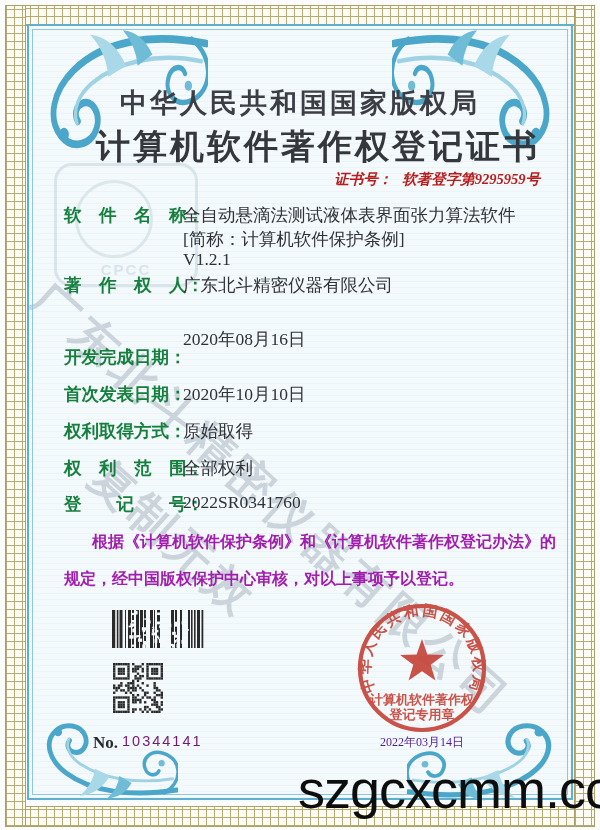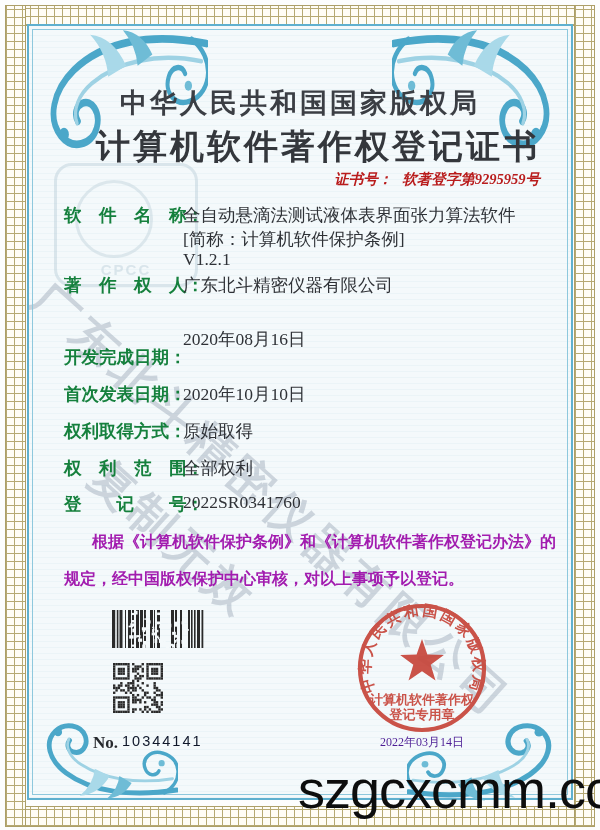--- a/index.html
+++ b/index.html
@@ -85,21 +85,21 @@
     font-family:"Liberation Sans","DejaVu Sans",sans-serif;
     font-size:54px;font-weight:400;letter-spacing:-1px;color:#0d0d0d;
     white-space:nowrap;
   }
   
   .barcode{position:absolute;left:112px;top:610px;z-index:3;}
   .qrcode{position:absolute;left:113px;top:663px;z-index:3;}
   .serial-line{position:absolute;left:93px;top:733px;z-index:5;white-space:nowrap;}
   .serial-prefix{font-size:17px;font-weight:bold;color:#26292e;}
   .serial-number{
-    font-family:"Liberation Sans",sans-serif;font-size:14.5px;color:#0f172a;
+    font-family:"Liberation Sans",sans-serif;font-size:14.5px;color:#701a75;
     letter-spacing:2px;position:relative;top:-2px;margin-left:4px;
   }
   
   .seal{position:absolute;left:352px;top:598px;z-index:4;opacity:0.92;}
   .seal-date{
     position:absolute;left:422px;top:734px;transform:translateX(-50%);z-index:4;
     font-size:12px;font-weight:normal;color:#4c1d95;white-space:nowrap;
   }
 </style>
 </head>

